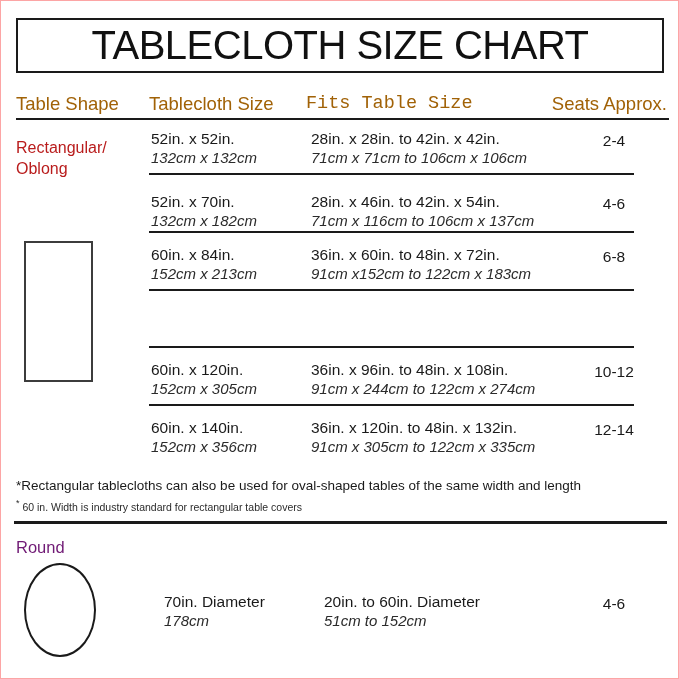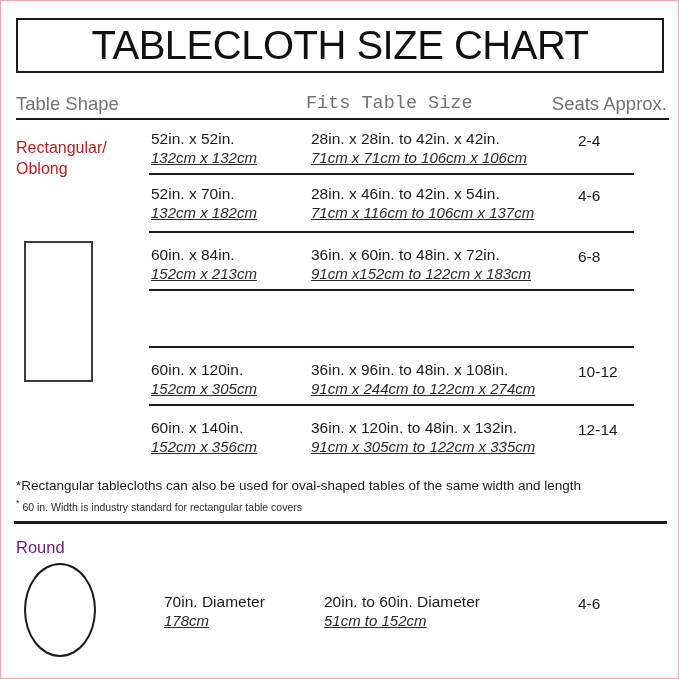--- a/index.html
+++ b/index.html
@@ -15,46 +15,46 @@
   .title-box{
     position:absolute;left:15px;top:17px;width:644px;height:51px;
     border:2px solid #1a1a1a;
     display:flex;align-items:center;justify-content:center;
   }
   .title-box span{
     font-size:40px;letter-spacing:-0.5px;font-weight:500;
     white-space:nowrap;color:#111;
   }
   .hdr{
-    position:absolute;top:92px;font-size:18.5px;font-weight:500;color:#737373;
+    position:absolute;top:92px;font-size:18.5px;font-weight:500;color:#a16207;
     white-space:nowrap;
   }
   .hdr-shape{left:15px;}
   .hdr-size{left:148px;}
   .hdr-fits{left:305px;font-family:Liberation Mono, monospace;}
   .hdr-seats{right:11px;text-align:left;}
   .hdr-underline{
     position:absolute;left:15px;top:117px;width:653px;height:2px;background:#1a1a1a;
   }
   .shape-label{
     position:absolute;left:15px;top:136px;font-size:16px;line-height:21px;color:#b91c1c;
   }
   .rect-shape{
     position:absolute;left:23px;top:240px;width:65px;height:137px;
     border:2px solid #3c3c3c;background:#fff;
   }
   .row{position:absolute;left:0;width:679px;height:40px;}
   .col-size{position:absolute;left:150px;top:0;white-space:nowrap;}
   .col-fits{position:absolute;left:310px;top:0;white-space:nowrap;}
   .col-seats{
-    position:absolute;left:577px;top:3px;width:72px;text-align:left;
+    position:absolute;left:577px;top:3px;width:72px;text-align:center;
     font-size:15.5px;color:#1a1a1a;
   }
   .line-in{font-size:15.5px;line-height:19px;color:#1a1a1a;}
-  .line-cm{font-size:15px;line-height:19px;font-style:italic;color:#2b2b2b;text-decoration:underline;}
+  .line-cm{font-size:15px;line-height:19px;font-style:italic;color:#2b2b2b;}
   .sep{
     position:absolute;left:148px;width:485px;height:1.5px;background:#1a1a1a;
   }
   .footnote-1{
     position:absolute;left:15px;top:477px;font-size:13.5px;color:#1a1a1a;white-space:nowrap;
   }
   .footnote-2{
     position:absolute;left:15px;top:497px;font-size:10.5px;color:#2b2b2b;white-space:nowrap;
   }
   .footnote-2 sup{font-size:9px;}
@@ -74,20 +74,21 @@
 </head>
 <body>
 
 <div class="page">
 
   <div class="title-box">
     <span>TABLECLOTH SIZE CHART</span>
   </div>
 
   <div class="hdr hdr-shape">Table Shape</div>
+  <div class="hdr hdr-size">Tablecloth Size</div>
   <div class="hdr hdr-fits">Fits Table Size</div>
   <div class="hdr hdr-seats">Seats Approx.</div>
   <div class="hdr-underline"></div>
 
   <div class="shape-label">
     <div>Rectangular/</div>
     <div>Oblong</div>
   </div>
   <div class="rect-shape"></div>
 
@@ -97,21 +98,21 @@
       <div class="line-cm">132cm x 132cm</div>
     </div>
     <div class="col-fits">
       <div class="line-in">28in. x 28in. to 42in. x 42in.</div>
       <div class="line-cm">71cm x 71cm to 106cm x 106cm</div>
     </div>
     <div class="col-seats">2-4</div>
   </div>
   <div class="sep" style="top:172px"></div>
 
-  <div class="row" style="top:183px">
+  <div class="row" style="top:191px">
     <div class="col-size">
       <div class="line-in">52in. x 70in.</div>
       <div class="line-cm">132cm x 182cm</div>
     </div>
     <div class="col-fits">
       <div class="line-in">28in. x 46in. to 42in. x 54in.</div>
       <div class="line-cm">71cm x 116cm to 106cm x 137cm</div>
     </div>
     <div class="col-seats">4-6</div>
   </div>

